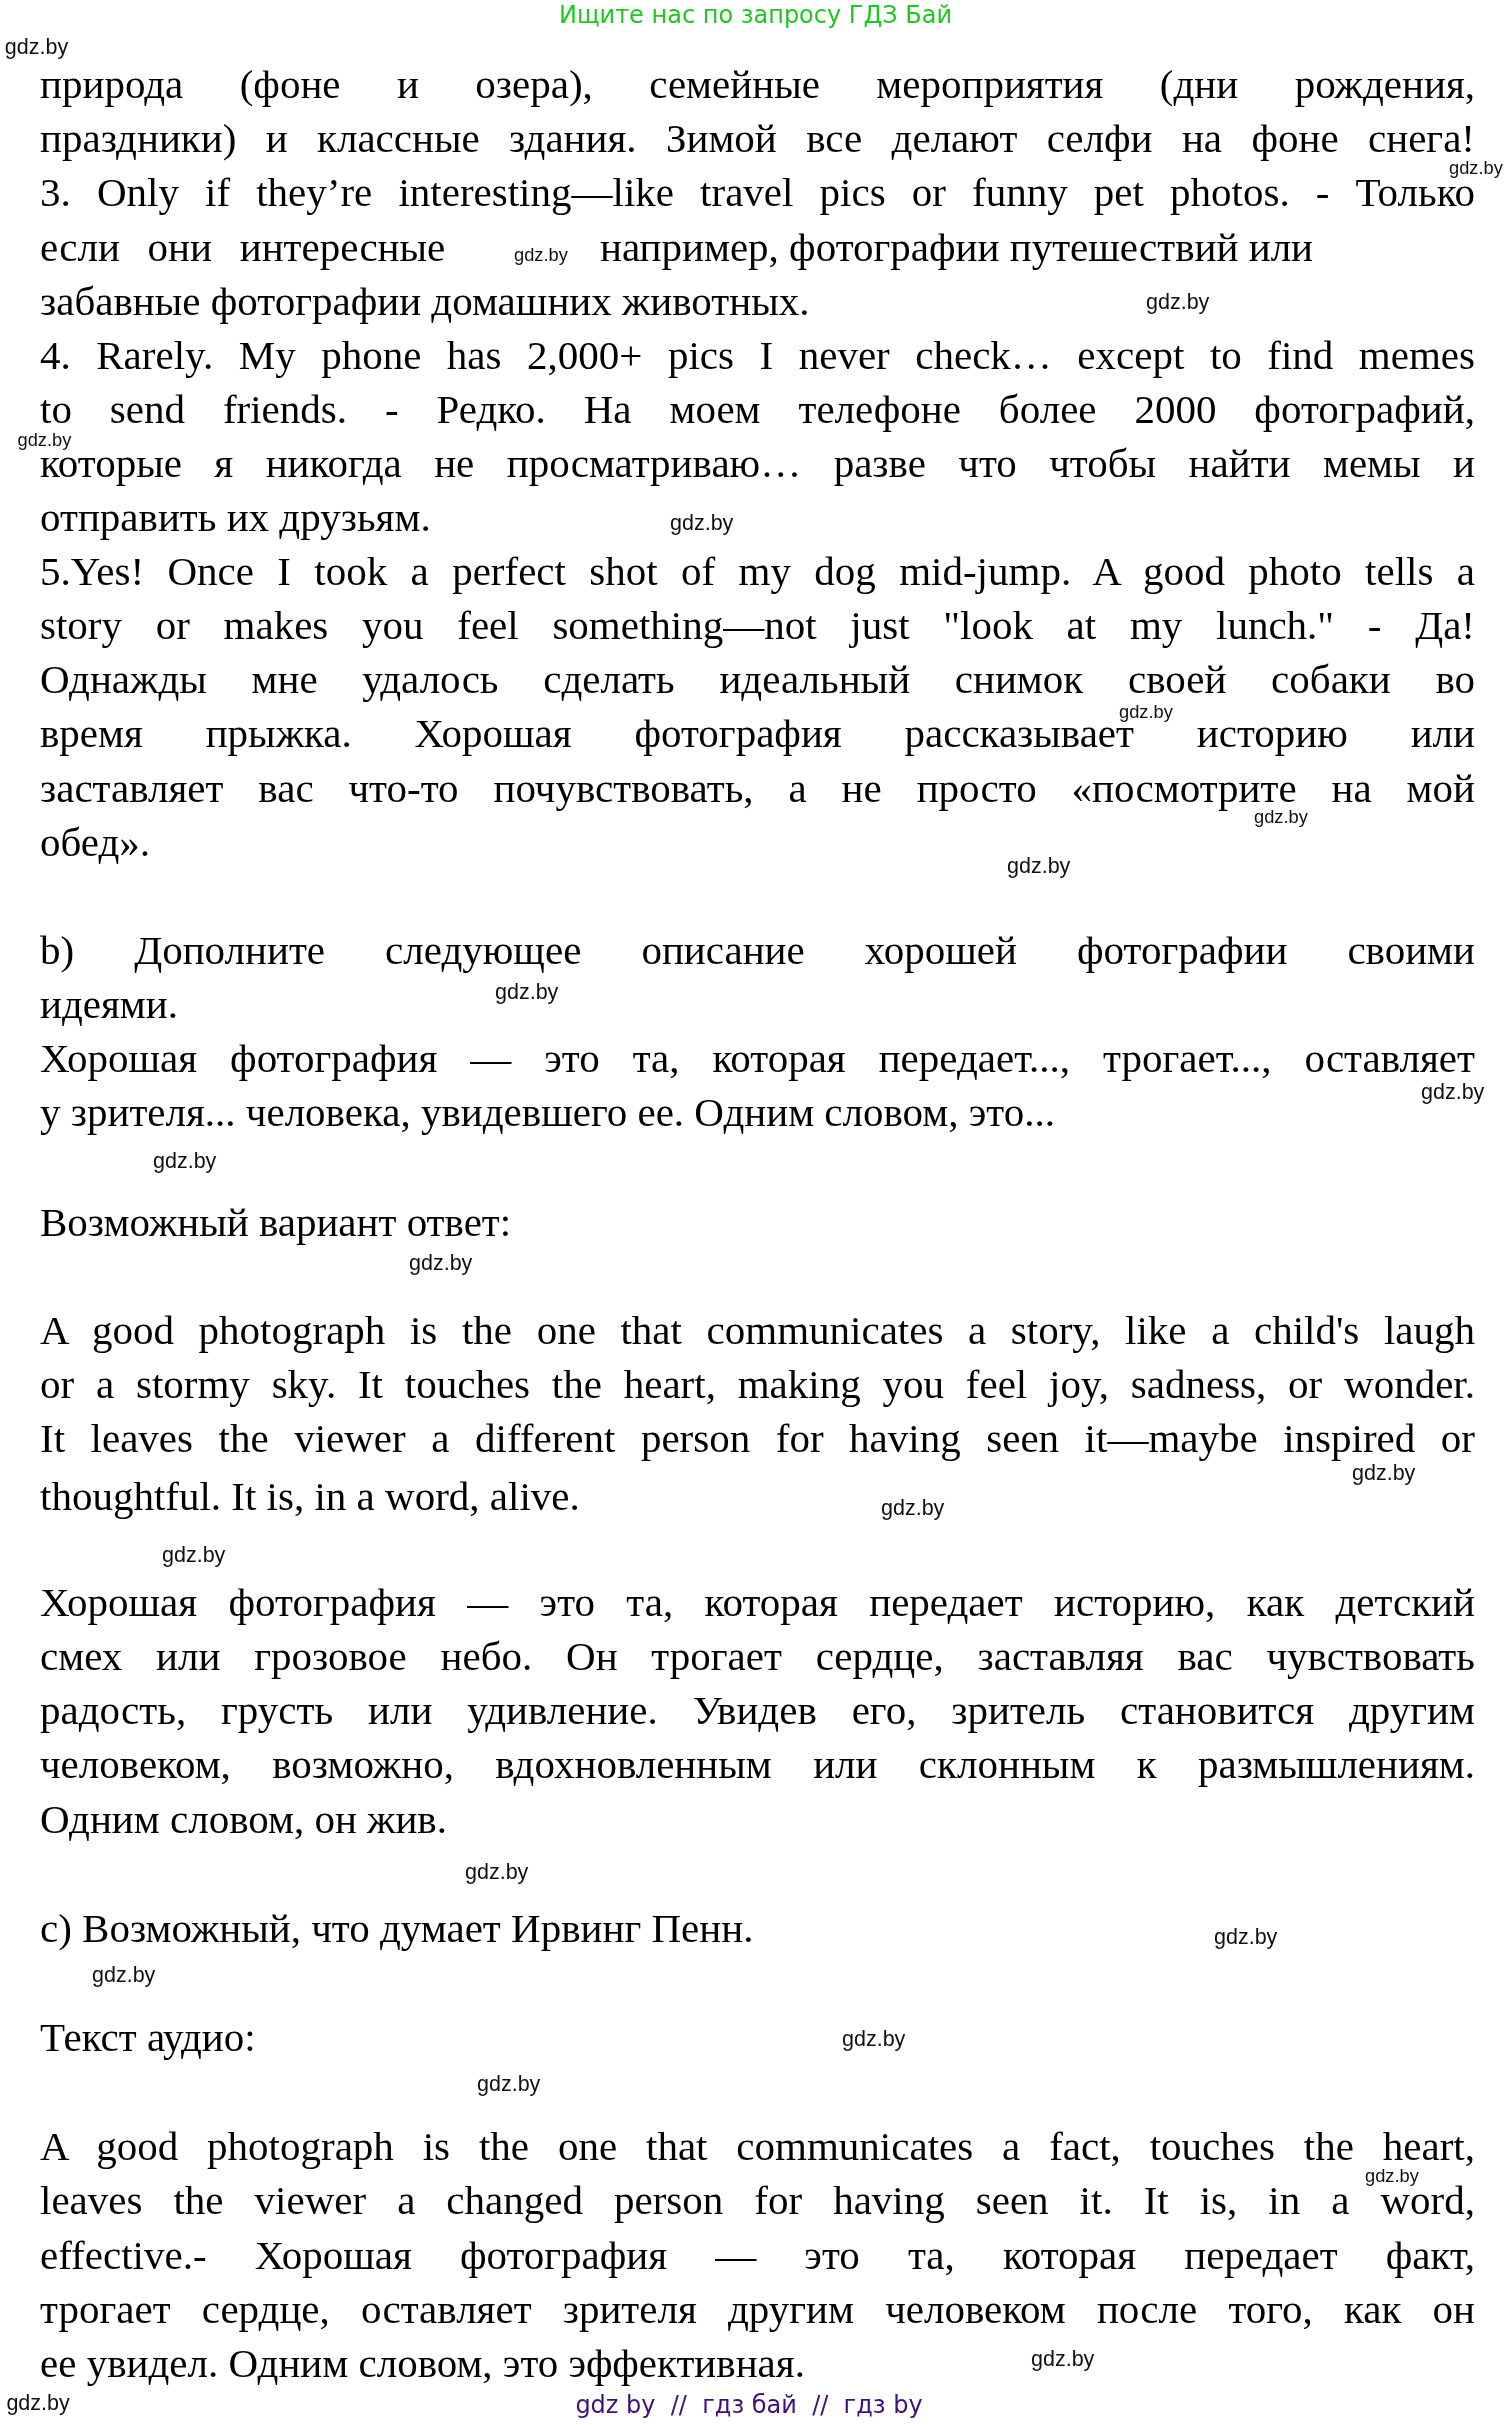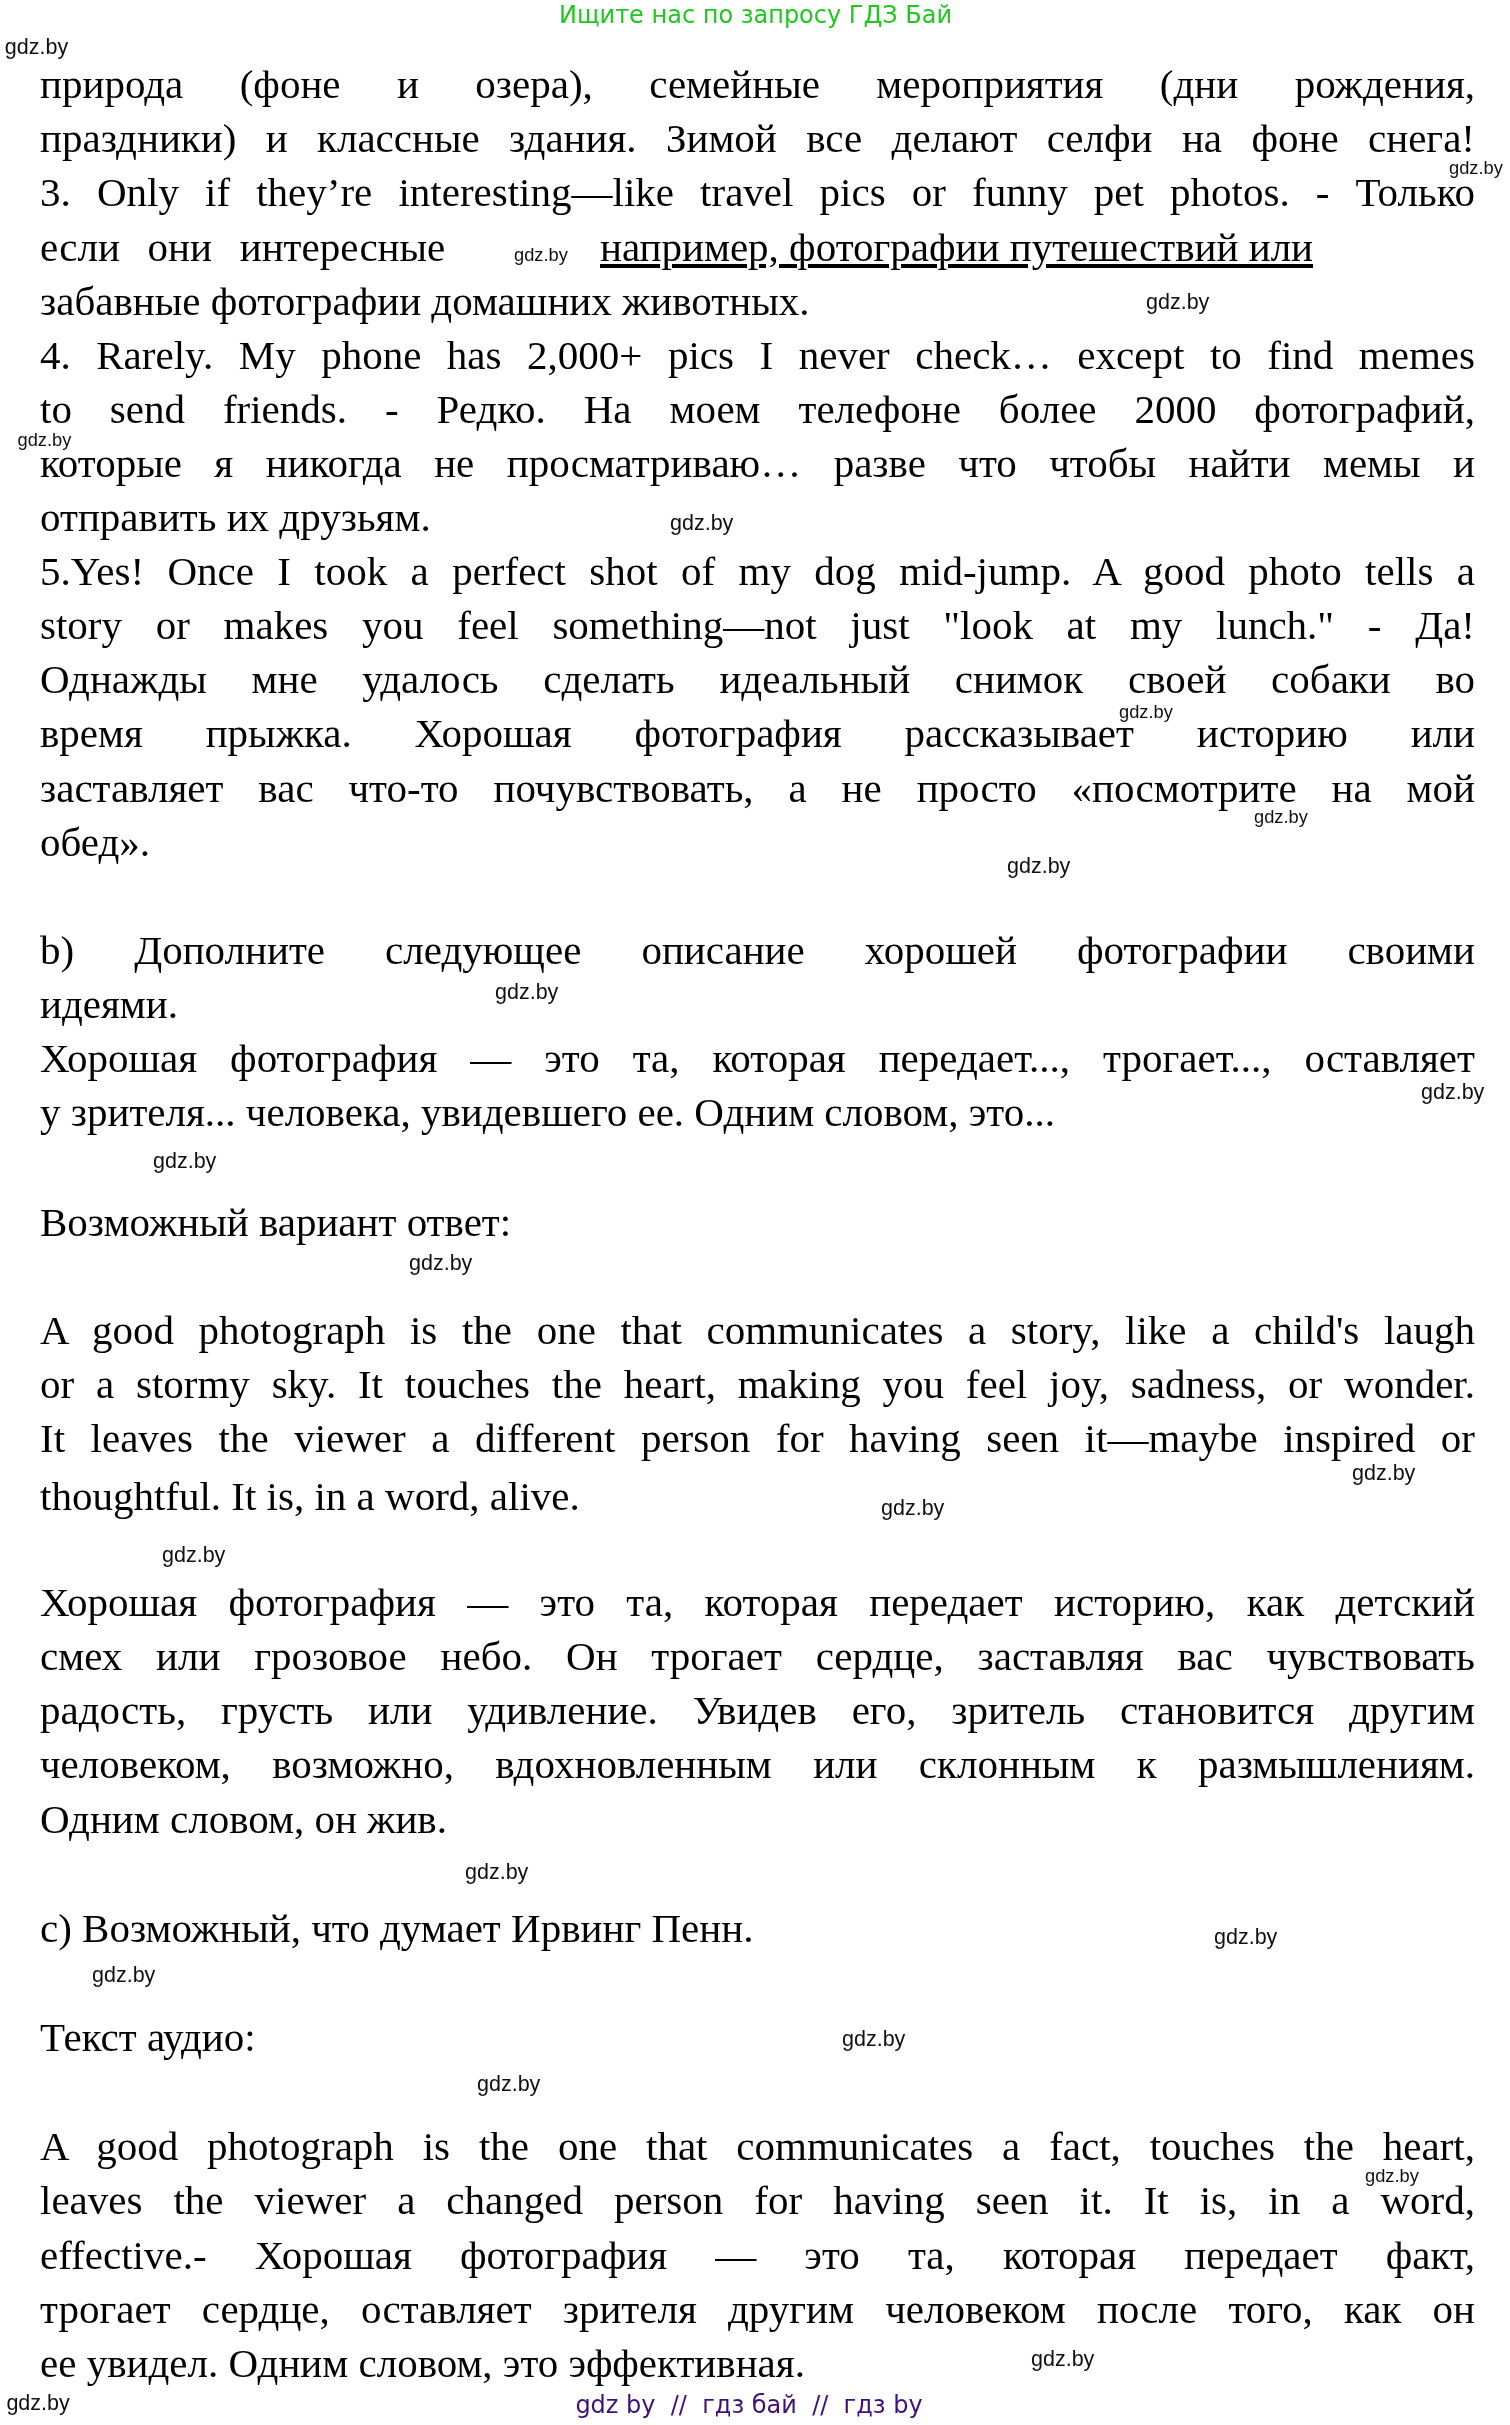--- a/index.html
+++ b/index.html
@@ -43,21 +43,21 @@
 <div class="wm small" style="left:1365px;top:2164px">gdz.by</div>
 <div class="wm" style="left:1031px;top:2347px">gdz.by</div>
 <div class="wm" style="left:6.4px;top:2391px">gdz.by</div>
 
 <div class="line j" style="top:57px">природа (фоне и озера), семейные мероприятия (дни рождения,</div>
 <div class="line j" style="top:111px">праздники) и классные здания. Зимой все делают селфи на фоне снега!</div>
 
 <div class="line j" style="top:165px">3. Only if they’re interesting—like travel pics or funny pet photos. - Только</div>
 <div class="line" style="top:220px">
   <span style="word-spacing:17.5px">если они интересные</span>
-  <span style="position:absolute;left:560px;text-decoration:underline;">например, фотографии путешествий или</span>
+  <span style="position:absolute;left:560px;">например, фотографии путешествий или</span>
 </div>
 <div class="line" style="top:274px">забавные фотографии домашних животных.</div>
 
 <div class="line j" style="top:328px">4. Rarely. My phone has 2,000+ pics I never check… except to find memes</div>
 <div class="line j" style="top:382px">to send friends. - Редко. На моем телефоне более 2000 фотографий,</div>
 <div class="line j" style="top:436px">которые я никогда не просматриваю… разве что чтобы найти мемы и</div>
 <div class="line" style="top:490px">отправить их друзьям.</div>
 
 <div class="line j" style="top:544px">5.Yes! Once I took a perfect shot of my dog mid-jump. A good photo tells a</div>
 <div class="line j" style="top:598px">story or makes you feel something—not just "look at my lunch." - Да!</div>

